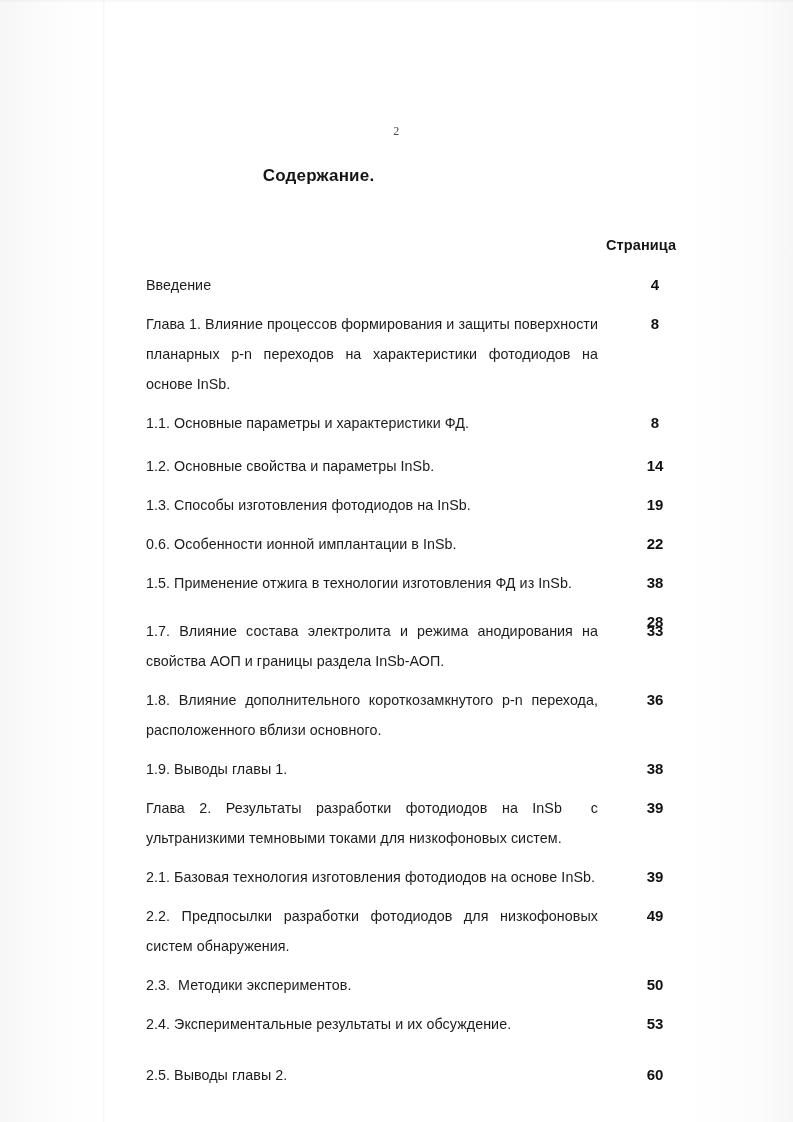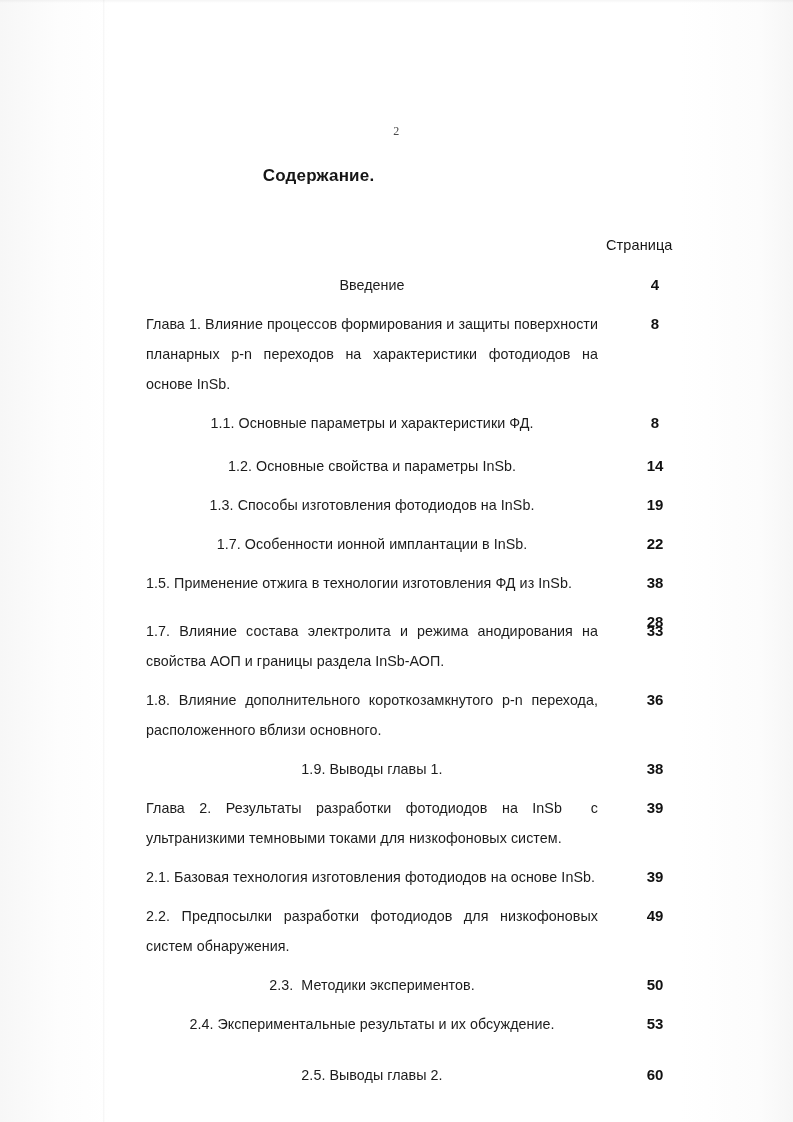--- a/index.html
+++ b/index.html
@@ -76,21 +76,21 @@
   }
 
   
   #col-header {
     position: absolute;
     left: 606px;
     top: 237px;
     width: 95px;
     text-align: left;
     font-size: 14.5px;
-    font-weight: normal;
+    font-weight: bold;
     color: #161616;
     letter-spacing: 0.1px;
   }
 
   
   #toc {
     position: absolute;
     left: 146px;
     top: 270px;
     width: 540px;
@@ -104,21 +104,21 @@
   .toc-entry .entry-text {
     width: 452px;
     font-size: 14.3px;
     line-height: 30px;
     color: #1c1c1c;
     text-align: justify;
     letter-spacing: 0.05px;
     white-space: pre-wrap;
   }
   .toc-entry.nojustify .entry-text {
-    text-align: center;
+    text-align: left;
   }
 
   .toc-entry .entry-page {
     position: absolute;
     right: 0;
     top: 0;
     width: 62px;
     text-align: center;
     font-size: 15px;
     line-height: 30px;
@@ -164,21 +164,21 @@
         <div class="entry-text">1.2. Основные свойства и параметры InSb.</div>
         <div class="entry-page">14</div>
       </div>
       <div class="gap-sm"></div>
       <div class="toc-entry nojustify">
         <div class="entry-text">1.3. Способы изготовления фотодиодов на InSb.</div>
         <div class="entry-page">19</div>
       </div>
       <div class="gap-sm"></div>
       <div class="toc-entry nojustify">
-        <div class="entry-text">1.7. Особенности ионной имплантации в InSb.</div>
+        <div class="entry-text">0.6. Особенности ионной имплантации в InSb.</div>
         <div class="entry-page">22</div>
       </div>
       <div class="gap-sm"></div>
       <div class="toc-entry">
         <div class="entry-text">1.5. Применение отжига в технологии изготовления ФД из InSb.</div>
         <div class="entry-page">38</div>
       </div>
       <div class="gap-sm"></div>
       <div class="toc-entry">
         <div class="entry-page">28</div>

